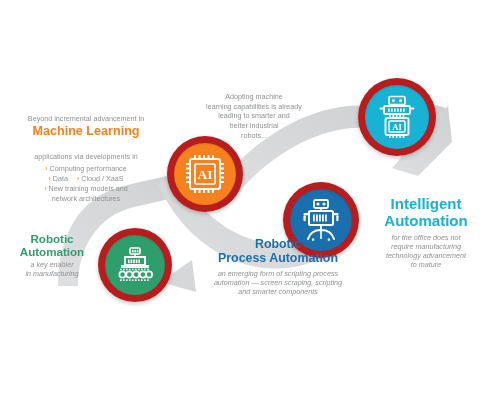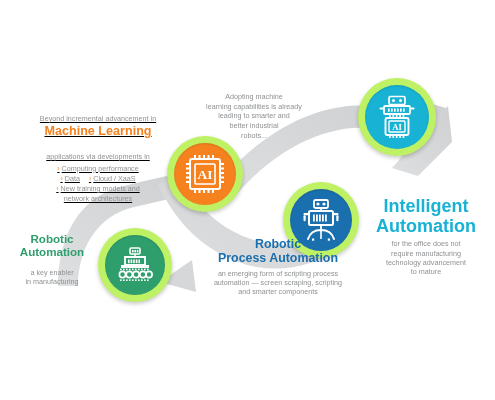--- a/index.html
+++ b/index.html
@@ -10,21 +10,21 @@
   }
   #stage{position:absolute;left:0;top:0;width:495px;height:400px;}
 
   
   #ribbon{position:absolute;left:0;top:0;width:495px;height:400px;}
 
   
   .badge{
     position:absolute;border-radius:50%;
     display:flex;align-items:center;justify-content:center;
-    background:#bef264;
+    background:#b91c1c;
     box-shadow:0 2px 4px rgba(0,0,0,.22);
   }
   .badge .disc{
     border-radius:50%;
     display:flex;align-items:center;justify-content:center;
     box-shadow:inset 0 1px 2px rgba(0,0,0,.12);
   }
   .badge .disc svg{display:block;}
 
   #badge-ra{left:98px;top:228px;width:74px;height:74px;}
@@ -35,53 +35,53 @@
   #badge-rpa .disc{width:62px;height:62px;background:#1a6fae;}
   #badge-ia{left:358px;top:78px;width:78px;height:78px;}
   #badge-ia .disc{width:64px;height:64px;background:#17b2d4;}
 
   
   .block{position:absolute;}
   .heading{
     font-weight:bold;line-height:1.12;
   }
   .body{
-    color:#8f9193;line-height:1.28;
-  }
-
-  
-  #blk-ml{left:24px;top:114px;width:148px;text-align:center;text-decoration:underline;}
+    color:#8f9193;line-height:1.28;font-style:italic;
+  }
+
+  
+  #blk-ml{left:12px;top:114px;width:148px;text-align:center;}
   #blk-ml .lead{font-size:7.2px;color:#8f9193;line-height:1.3;}
   #blk-ml .heading{font-size:12.6px;color:#f5821f;margin:1px 0 14px;}
   #blk-ml .sub{font-size:7.2px;color:#8f9193;line-height:1.3;}
   #blk-ml ul{list-style:none;margin:2px 0 0;padding:0;}
   #blk-ml li{
     font-size:7.2px;color:#8f9193;line-height:1.42;
     position:relative;
   }
   .chev{color:#f5821f;font-size:7px;margin-right:2px;}
   .inline-row{display:flex;justify-content:center;gap:9px;}
 
   
   #blk-adopt{left:193px;top:92px;width:122px;text-align:center;
              font-size:7.2px;color:#8f9193;line-height:1.35;}
 
   
   #blk-ra{left:2px;top:232px;width:100px;text-align:center;}
   #blk-ra .heading{font-size:11.6px;color:#2f9e6d;}
-  #blk-ra .body{font-size:7.2px;margin-top:10px;}
+  #blk-ra .body{font-size:7.2px;margin-top:2px;}
 
   
   #blk-rpa{left:193px;top:238px;width:170px;text-align:center;}
   #blk-rpa .heading{font-size:12.4px;color:#1a6fae;}
   #blk-rpa .body{font-size:7.2px;margin-top:3px;}
 
   
   #blk-ia{left:360px;top:196px;width:132px;text-align:center;}
-  #blk-ia .heading{font-size:18px;color:#17b2d4;}
+  #blk-ia .heading{font-size:15px;color:#17b2d4;}
   #blk-ia .body{font-size:7.2px;margin-top:3px;}
 </style>
 </head>
 <body>
 
 <div id="stage">
 
   <svg id="ribbon" viewBox="0 0 495 400">
     <defs>
       <linearGradient id="ribGrad" x1="0" y1="1" x2="1" y2="0">

